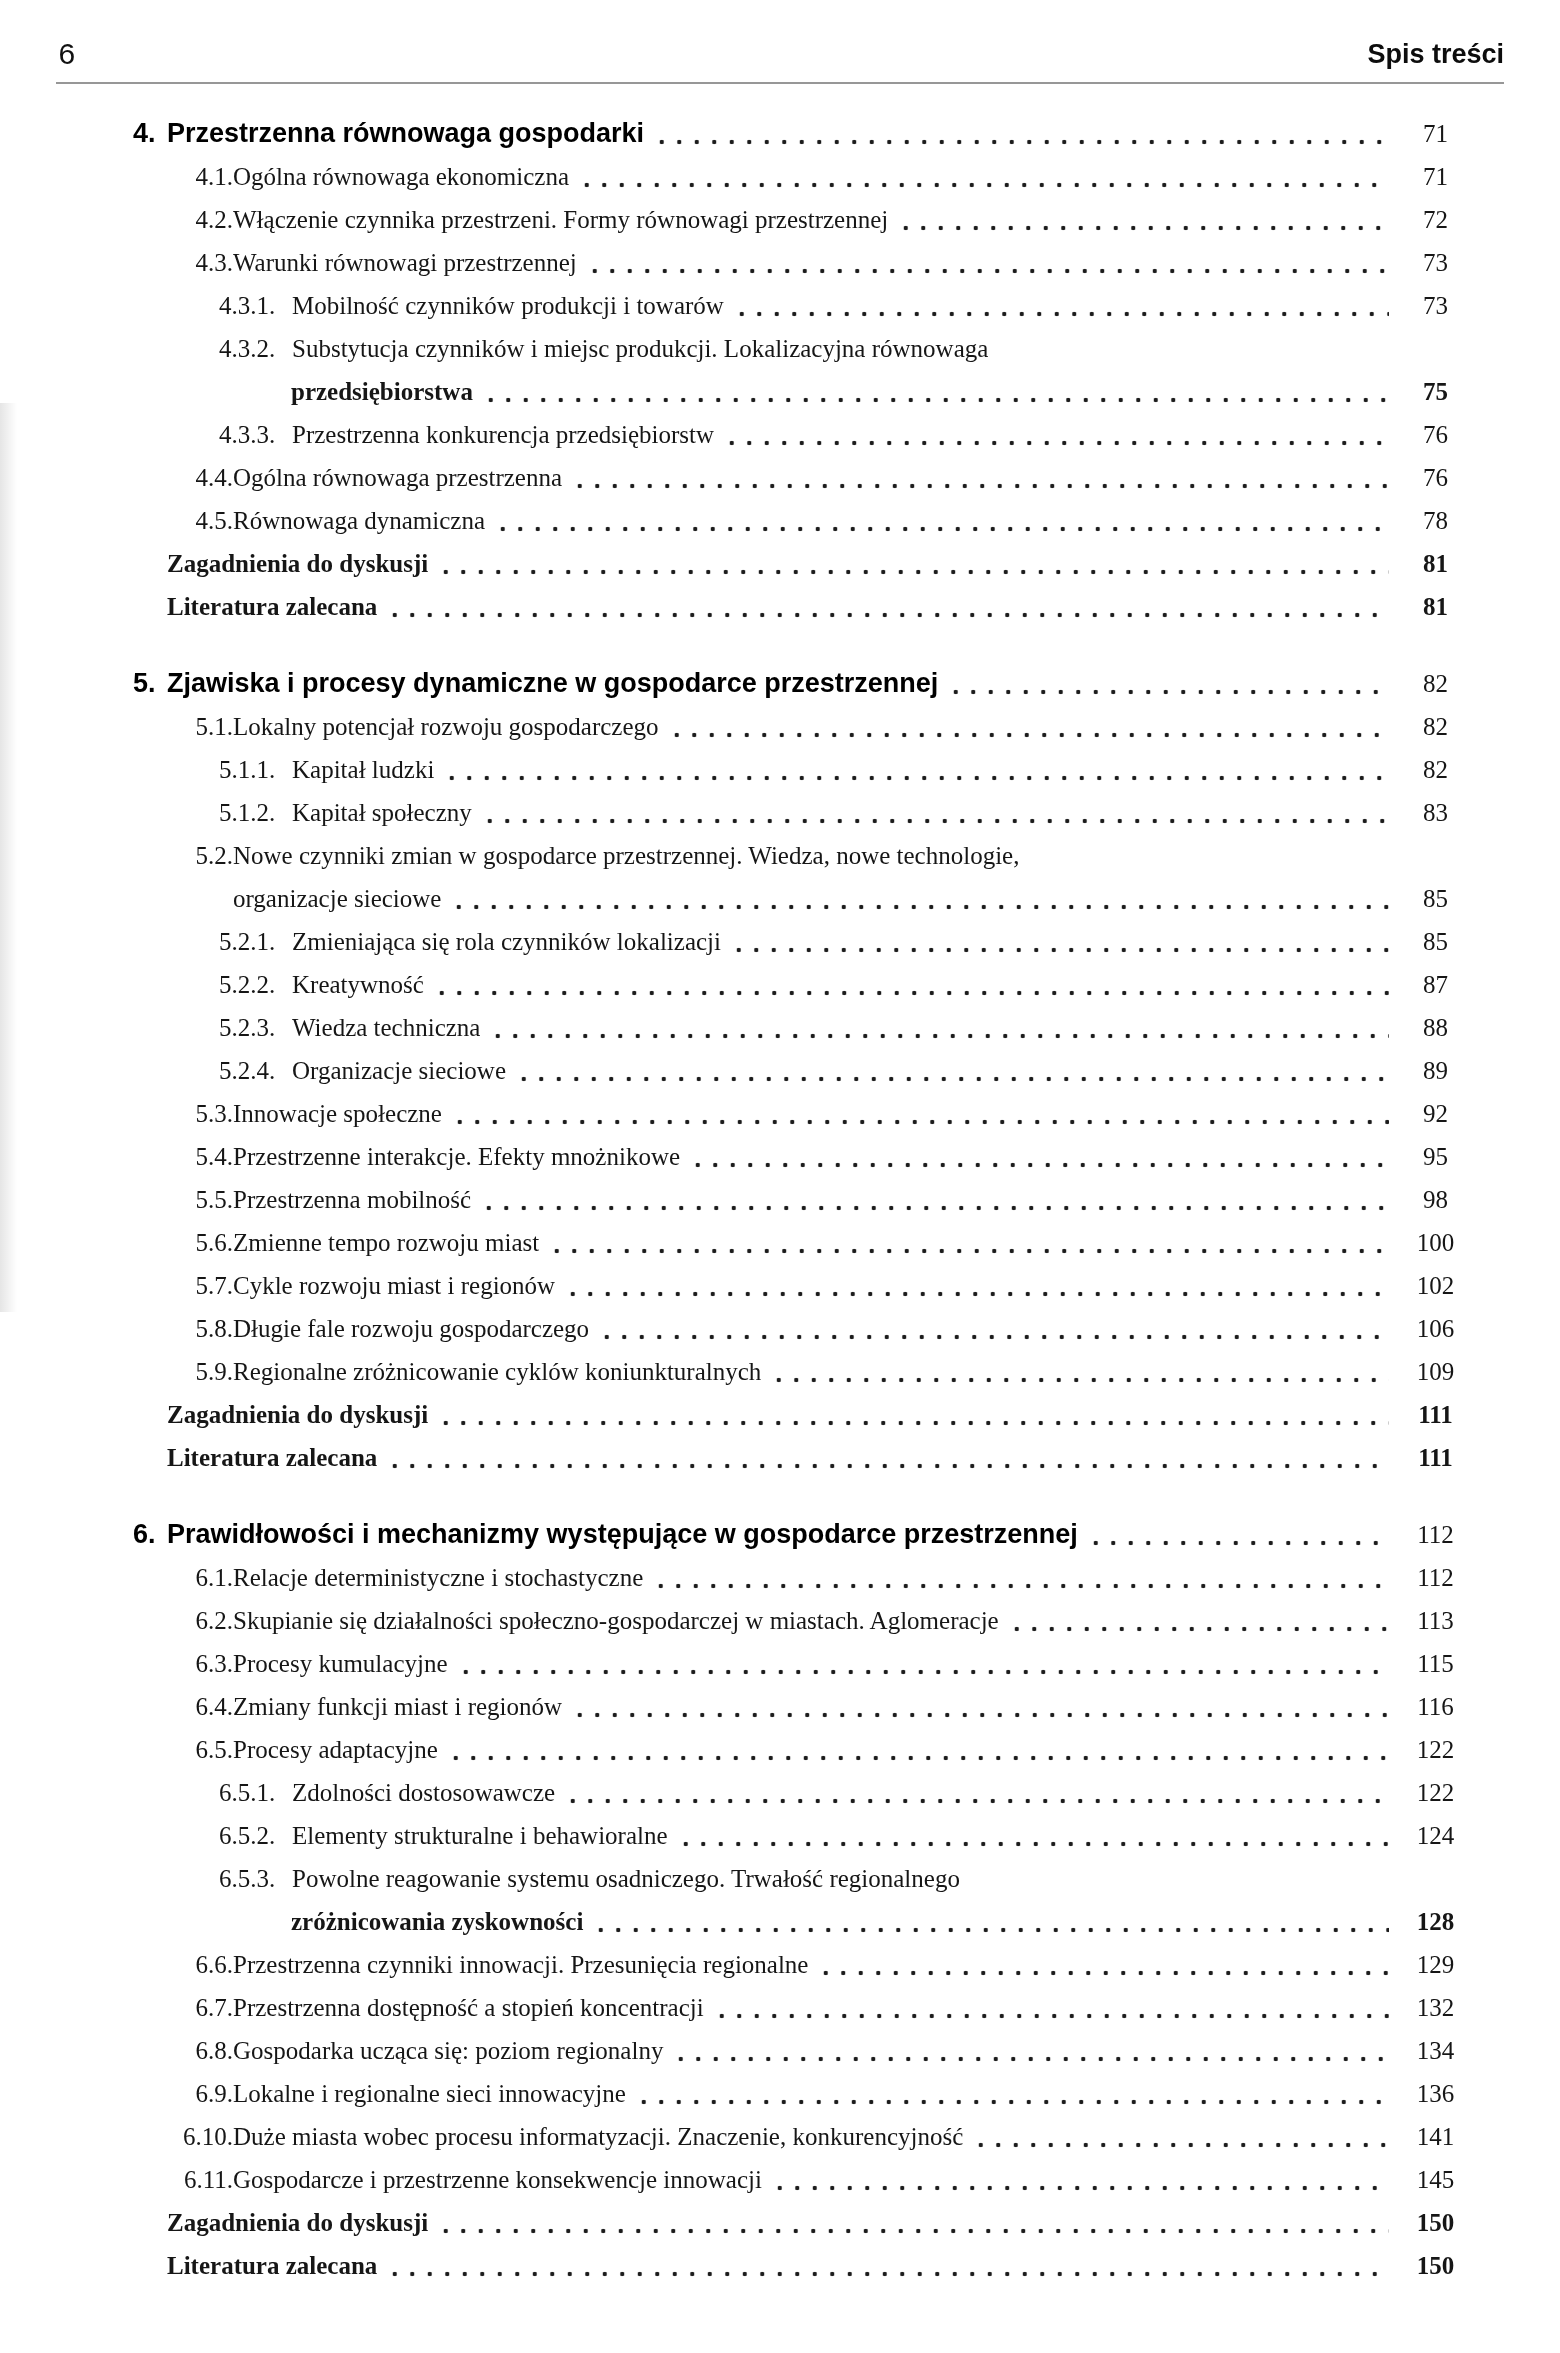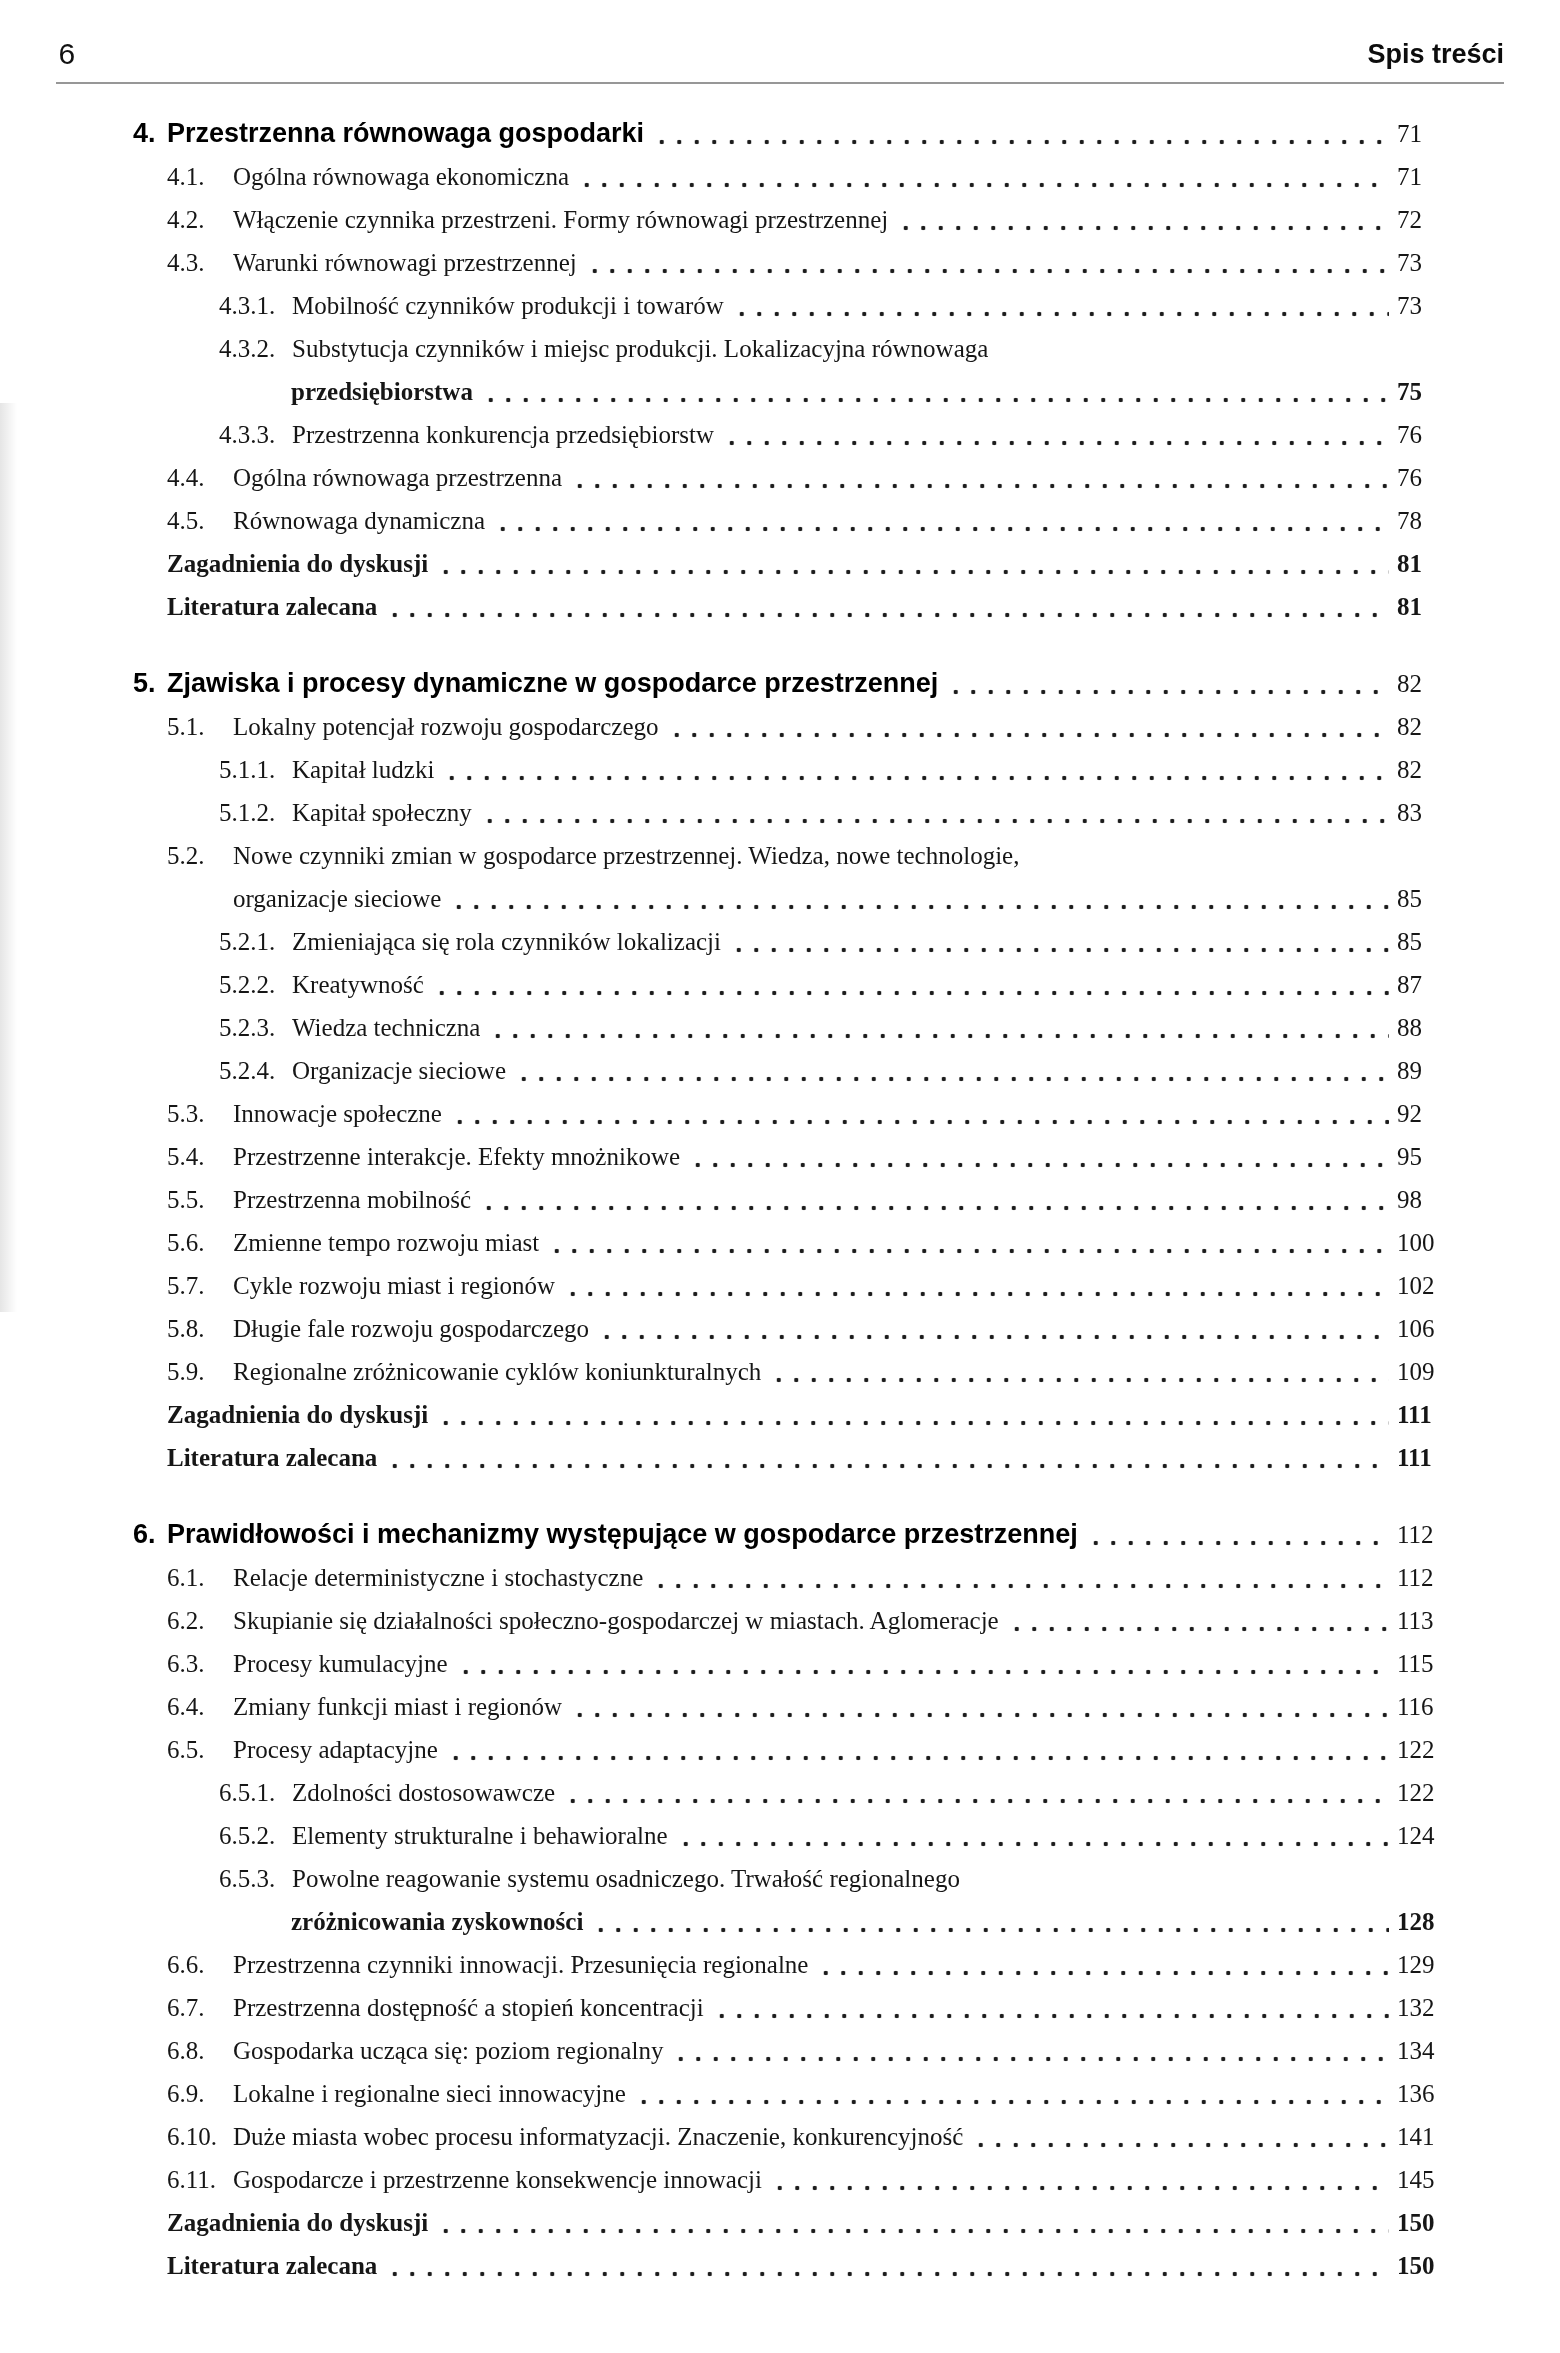--- a/index.html
+++ b/index.html
@@ -84,21 +84,21 @@
   }
   .row.heading .num { width: 34px; }
   .row.heading .pg {
     font-family: "Liberation Serif", serif;
     font-weight: 400;
     font-size: 25px;
     color: #161616;
   }
 
   .row.l1 { padding-left: 34px; }
-  .row.l1 .num { width: 66px; }
+  .row.l1 .num { width: 66px; text-align: right; }
 
   .row.l2 { padding-left: 86px; }
   .row.l2 .num { width: 73px; }
 
   .row.plain { padding-left: 34px; font-weight: bold; }
 
   .row.cont-l1 { padding-left: 100px; }
   .row.cont-l2 { padding-left: 158px; font-weight: bold; }
 
   
@@ -109,21 +109,21 @@
     margin-right: 7.8px;
     align-self: stretch;
     background-image: radial-gradient(circle, #1c1c1c 1.9px, rgba(0,0,0,0) 2.5px);
     background-size: 17.5px 5.8px;
     background-repeat: repeat-x;
     background-position: left 0px bottom 10.4px;
   }
 
   .pg {
     flex: 0 0 77px;
-    text-align: left;
+    text-align: center;
   }
 </style>
 </head>
 <body>
 
 <div class="scan-edge"></div>
 
 <header class="page-header">
   <div class="header-row">
     <span class="folio">6</span>

